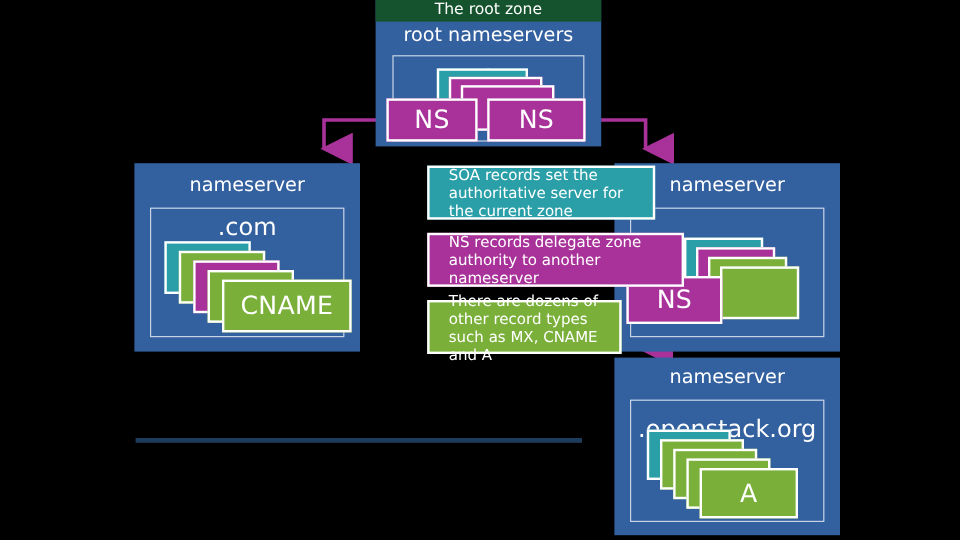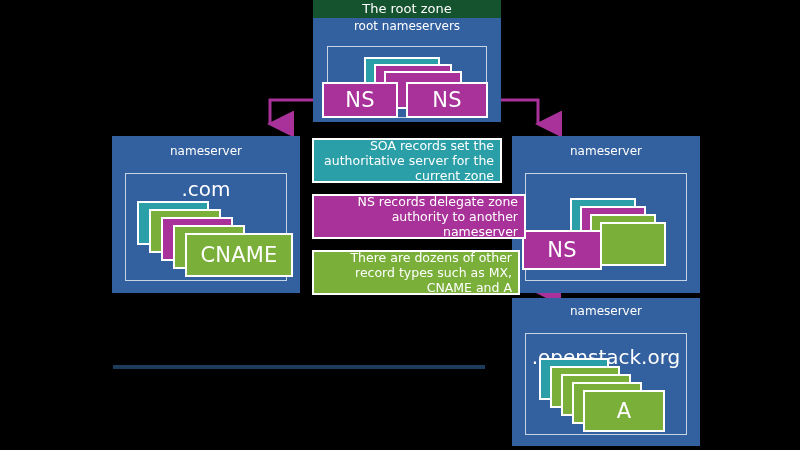--- a/index.html
+++ b/index.html
@@ -7,37 +7,37 @@
        font-family:"DejaVu Sans","Liberation Sans",sans-serif;
        -webkit-font-smoothing:antialiased;}
   .stage{position:absolute;left:0;top:0;width:800px;height:450px;}
 
   
   .zone{position:absolute;background:#33609f;box-sizing:border-box;}
   .zone-header{position:absolute;left:0;top:0;width:100%;
       background:#14532d;color:#ffffff;text-align:center;
       font-size:13px;line-height:18px;}
   .zone-title{position:absolute;left:0;width:100%;text-align:center;
-      color:#ffffff;font-size:12px;}
+      color:#ffffff;font-size:16px;}
   .inner{position:absolute;border:1px solid #c8d4e6;box-sizing:border-box;}
   .inner-label{position:absolute;left:0;width:100%;text-align:center;
       color:#ffffff;font-size:20px;}
 
   
   .card{position:absolute;box-sizing:border-box;border:2px solid #ffffff;
         color:#ffffff;display:flex;align-items:center;justify-content:center;
         font-size:21px;letter-spacing:.2px;text-align:center;}
   .c-teal{background:#2a9fa8;}
   .c-mag{background:#a9329a;}
   .c-green{background:#7ab03a;}
 
   
   .legend{position:absolute;box-sizing:border-box;border:2px solid #ffffff;
-          color:#ffffff;font-size:12.5px;line-height:15px;text-align:right;
-          display:flex;align-items:center;justify-content:center;padding:2px 6px;}
+          color:#ffffff;font-size:12.5px;line-height:15px;text-align:left;
+          display:flex;align-items:center;justify-content:center;padding:2px 16px;margin-left:44px;}
 
   
   .arrow-svg{position:absolute;left:0;top:0;width:800px;height:450px;
              pointer-events:none;overflow:visible;}
   .divider{position:absolute;background:#1d3c5c;}
 </style>
 </head>
 <body>
 
 <div class="stage">
@@ -104,17 +104,17 @@
     </div>
     <div class="card c-teal" style="left:27px;top:60px;width:70px;height:42px;"></div>
     <div class="card c-green" style="left:38px;top:68px;width:70px;height:42px;"></div>
     <div class="card c-green" style="left:49px;top:76px;width:70px;height:42px;"></div>
     <div class="card c-green" style="left:60px;top:84px;width:70px;height:42px;"></div>
     <div class="card c-green" style="left:71px;top:92px;width:82px;height:42px;">A</div>
   </div>
 
   <div class="legend c-teal" style="left:312px;top:138px;width:190px;height:45px;">SOA records set the authoritative server for the current zone</div>
   <div class="legend c-mag" style="left:312px;top:194px;width:214px;height:45px;">NS records delegate zone authority to another nameserver</div>
-  <div class="legend c-green" style="left:312px;top:250px;width:208px;height:45px;">There are dozens of other record types such as MX, CNAME and A</div>
+  <div class="legend c-green" style="left:312px;top:250px;width:162px;height:45px;">There are dozens of other record types such as MX, CNAME and A</div>
 
   <div class="divider" style="left:113px;top:365px;width:372px;height:4px;"></div>
 
 </div>
 
 </body></html>

